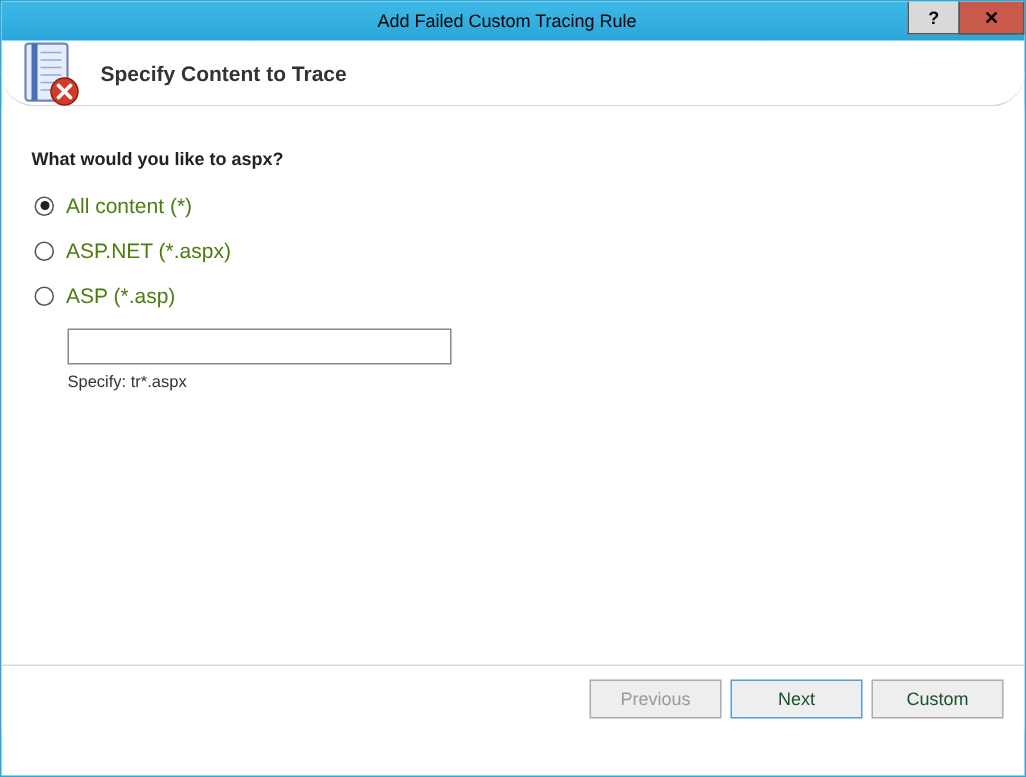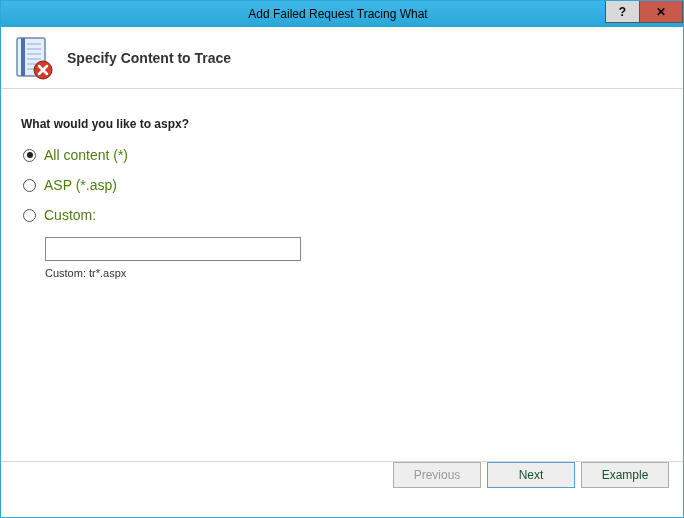--- a/index.html
+++ b/index.html
@@ -47,26 +47,27 @@
   }
   .titlebar-btn.help {
     background: #d9d9d9;
     border-right: none;
   }
   .titlebar-btn.close {
     background: #c9594b;
     width: 44px;
   }
   .header {
-    height: 62px;
+    height: 44px;
     background: #fff;
     display: flex;
     align-items: center;
     padding: 8px 14px;
     border-bottom: 1px solid #d9d9d9;
+    border-radius: 29px;
   }
   .header-title {
     font-size: 14px;
     font-weight: bold;
     color: #333;
     margin-left: 14px;
   }
   .content {
     padding: 28px 20px 10px 20px;
     height: 372px;
@@ -121,21 +122,21 @@
   }
   .example {
     font-size: 11px;
     color: #333;
     margin-top: 6px;
   }
   .footer {
     height: 44px;
     border-top: 1px solid #d9d9d9;
     display: flex;
-    align-items: flex-start;
+    align-items: center;
     justify-content: flex-end;
     padding: 0 14px;
     gap: 6px;
     background: #fff;
   }
   .btn {
     width: 88px;
     height: 26px;
     border: 1px solid #aeaeae;
     background: #eeeeee;
@@ -156,21 +157,21 @@
   .notebook-icon {
     width: 38px;
     height: 44px;
     position: relative;
   }
 </style>
 </head>
 <body>
 
 <div class="titlebar">
-  <div class="titlebar-title">Add Failed Request Tracing What</div>
+  <div class="titlebar-title">Add Failed Custom Tracing Rule</div>
   <div class="titlebar-buttons">
     <div class="titlebar-btn help">
       <span>?</span>
     </div>
     <div class="titlebar-btn close">
       <span>✕</span>
     </div>
   </div>
 </div>
 
@@ -194,34 +195,34 @@
 </div>
 
 <div class="content">
   <div class="prompt">What would you like to aspx?</div>
 
   <div class="radio-row">
     <div class="radio selected"></div>
     <div class="radio-label">All content (*)</div>
   </div>
 
+  <div class="radio-row">
+    <div class="radio"></div>
+    <div class="radio-label">ASP.NET (*.aspx)</div>
+  </div>
 
   <div class="radio-row">
     <div class="radio"></div>
     <div class="radio-label">ASP (*.asp)</div>
   </div>
 
-  <div class="radio-row">
-    <div class="radio"></div>
-    <div class="radio-label">Custom:</div>
-  </div>
 
   <div class="custom-block">
     <input class="custom-input" type="text" value="" style="">
-    <div class="example">Custom: tr*.aspx</div>
+    <div class="example">Specify: tr*.aspx</div>
   </div>
 </div>
 
 <div class="footer">
   <div class="btn disabled">Previous</div>
   <div class="btn default">Next</div>
-  <div class="btn">Example</div>
+  <div class="btn">Custom</div>
 </div>
 
 </body></html>

